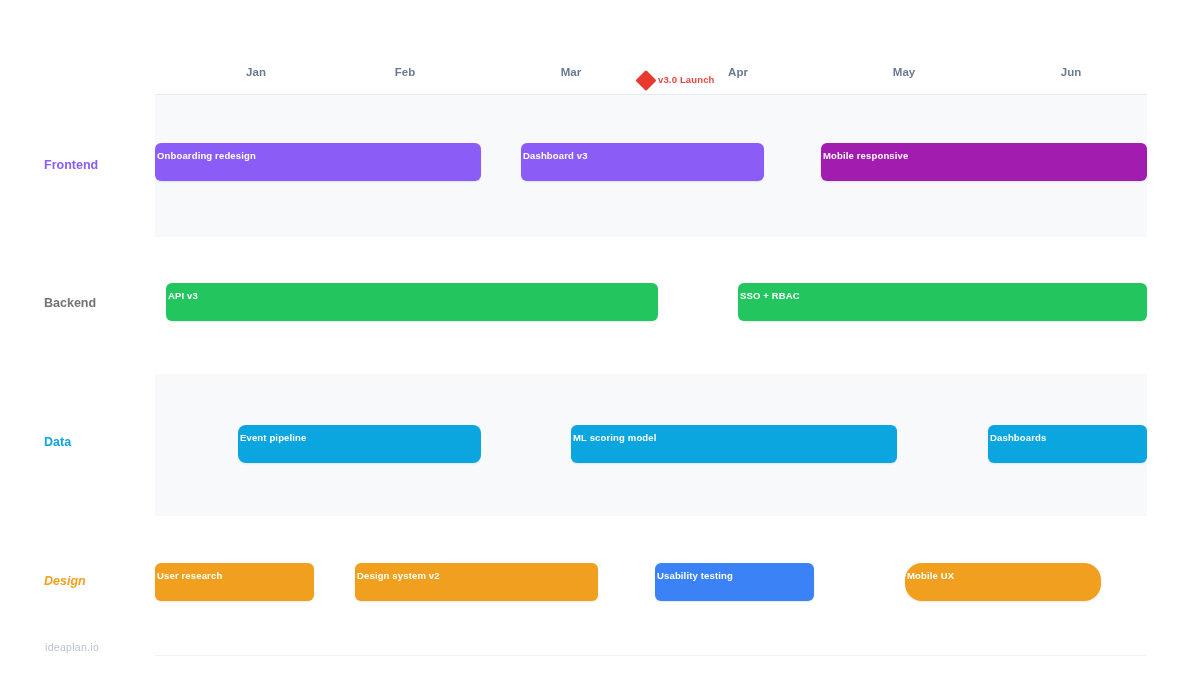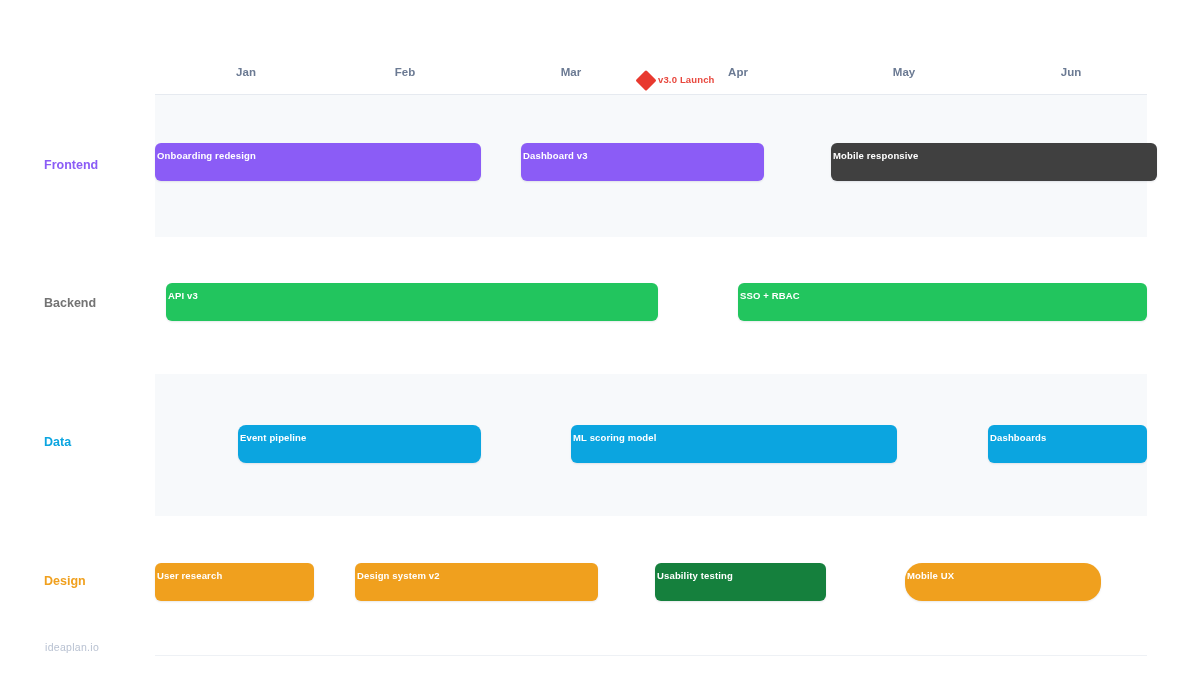--- a/index.html
+++ b/index.html
@@ -83,50 +83,50 @@
 
 
   <div id="bands">
       <div class="lane-band" style="top: 95px; height: 142px;"></div>
       <div class="lane-band" style="top: 374px; height: 142px;"></div>
     </div>
 
   <div class="axis-line"></div>
 
   <div id="months">
-      <div class="month-label" style="left: 246px;">Jan</div>
+      <div class="month-label" style="left: 256px;">Jan</div>
       <div class="month-label" style="left: 405px;">Feb</div>
       <div class="month-label" style="left: 571px;">Mar</div>
       <div class="month-label" style="left: 738px;">Apr</div>
       <div class="month-label" style="left: 904px;">May</div>
       <div class="month-label" style="left: 1071px;">Jun</div>
     </div>
 
   <div id="milestones">
       <div class="milestone" style="left: 646px;">
         <div class="diamond" style="background: rgb(232, 57, 47);"></div>
         <div class="ms-label">v3.0 Launch</div>
       </div>
     </div>
 
   <div id="lane-labels">
       <div class="lane-label" style="top: 165px; color: rgb(139, 92, 246);">Frontend</div>
       <div class="lane-label" style="top: 303px; color: #737373;">Backend</div>
       <div class="lane-label" style="top: 442px; color: rgb(11, 165, 224);">Data</div>
-      <div class="lane-label" style="top: 581px; color: rgb(240, 160, 30);">Design</div>
+      <div class="lane-label" style="top: 581px; color: rgb(240, 160, 30); font-style: italic;">Design</div>
     </div>
 
   <div id="bars">
       <div class="bar" style="left: 155px; top: 143px; width: 326px; background: rgb(139, 92, 246);">
         <span class="bar-label">Onboarding redesign</span>
       </div>
       <div class="bar" style="left: 521px; top: 143px; width: 243px; background: rgb(139, 92, 246);">
         <span class="bar-label">Dashboard v3</span>
       </div>
-      <div class="bar" style="left: 821px; top: 143px; width: 326px; background: #404040; margin-left: 10px;">
+      <div class="bar" style="left: 821px; top: 143px; width: 326px; background: #a21caf;">
         <span class="bar-label">Mobile responsive</span>
       </div>
       <div class="bar" style="left: 166px; top: 283px; width: 492px; background: rgb(34, 197, 94);">
         <span class="bar-label">API v3</span>
       </div>
       <div class="bar" style="left: 738px; top: 283px; width: 409px; background: rgb(34, 197, 94);">
         <span class="bar-label">SSO + RBAC</span>
       </div>
       <div class="bar" style="left: 238px; top: 425px; width: 243px; background: rgb(11, 165, 224); border-radius: 8px;">
         <span class="bar-label">Event pipeline</span>
@@ -136,21 +136,21 @@
       </div>
       <div class="bar" style="left: 988px; top: 425px; width: 159px; background: rgb(11, 165, 224);">
         <span class="bar-label">Dashboards</span>
       </div>
       <div class="bar" style="left: 155px; top: 563px; width: 159px; background: rgb(240, 160, 30);">
         <span class="bar-label">User research</span>
       </div>
       <div class="bar" style="left: 355px; top: 563px; width: 243px; background: rgb(240, 160, 30);">
         <span class="bar-label">Design system v2</span>
       </div>
-      <div class="bar" style="left: 655px; top: 563px; width: 171px; background: #15803d;">
+      <div class="bar" style="left: 655px; top: 563px; width: 159px; background: #3b82f6;">
         <span class="bar-label">Usability testing</span>
       </div>
       <div class="bar" style="left: 905px; top: 563px; width: 196px; background: rgb(240, 160, 30); border-radius: 17px;">
         <span class="bar-label">Mobile UX</span>
       </div>
     </div>
 
   <div class="bottom-line"></div>
 
   <div class="footer-brand">ideaplan.io</div>

